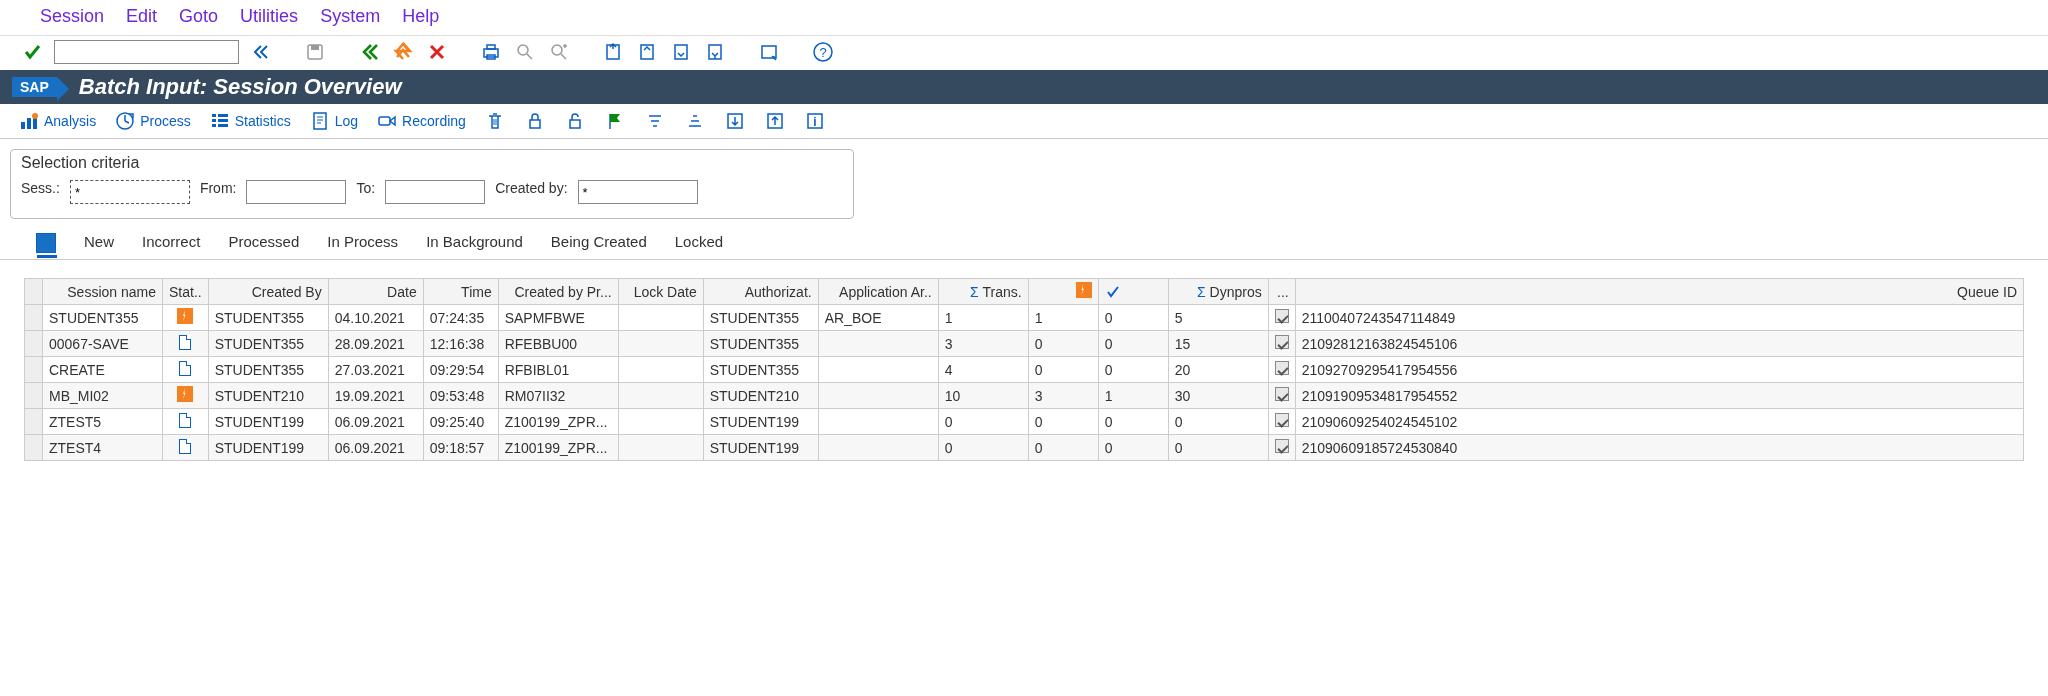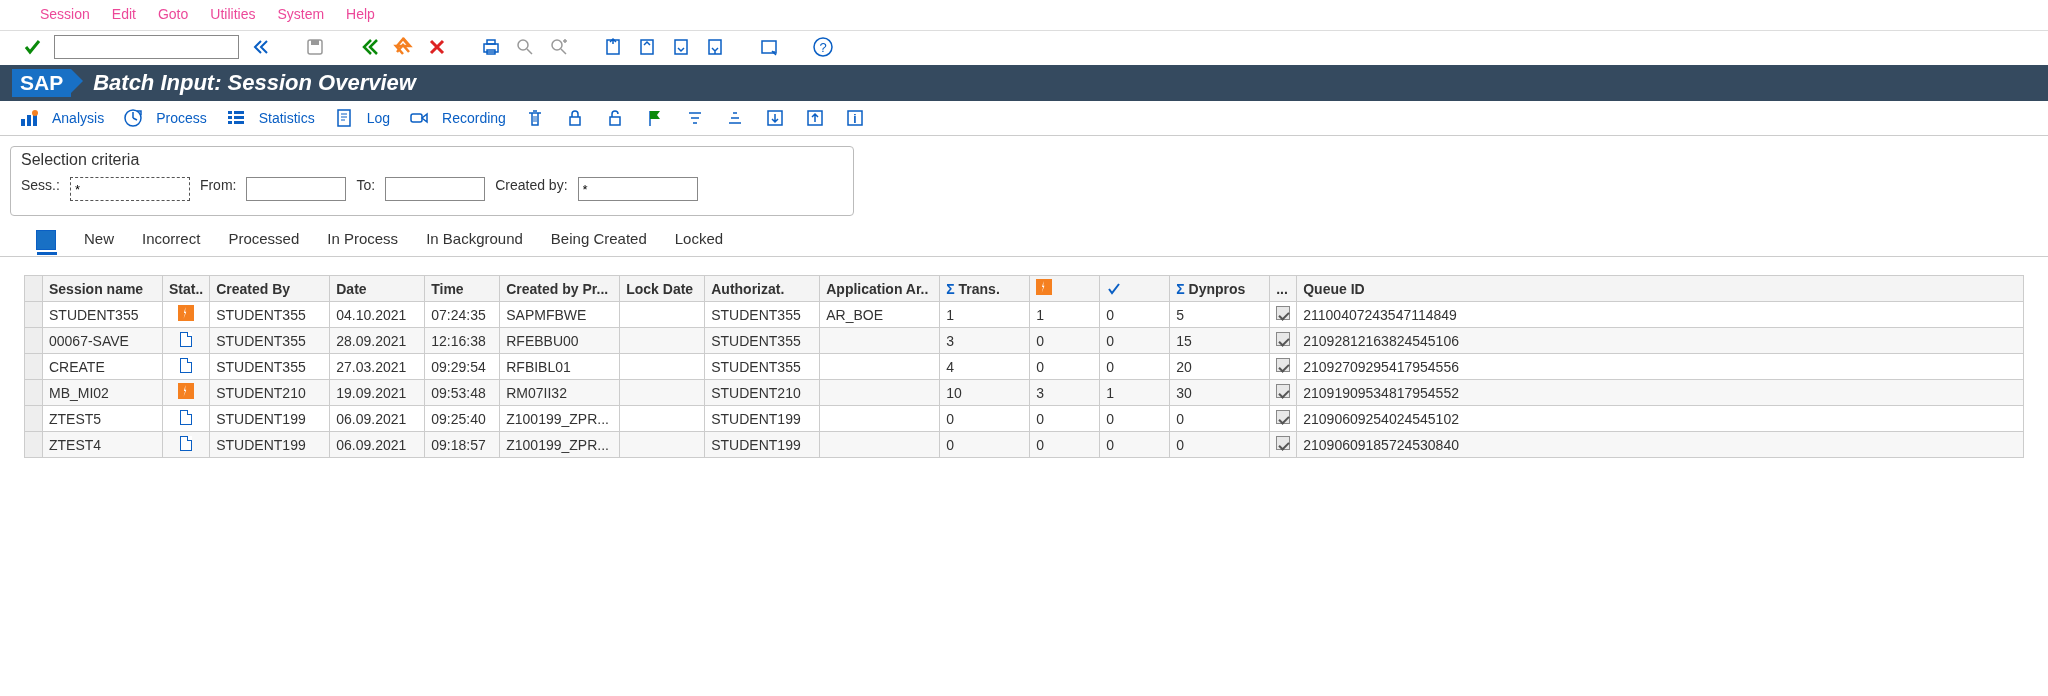--- a/index.html
+++ b/index.html
@@ -1,53 +1,53 @@
 <!DOCTYPE html>
 <html><head>
 <meta charset="utf-8">
 <style>
 * { box-sizing: border-box; margin: 0; padding: 0; font-family: Arial, sans-serif; }
 body { background: #fff; font-size: 13px; color: #333; }
 
 .menubar { display: flex; gap: 22px; padding: 6px 20px 8px 40px; }
-.menubar span { color: #ec4899; cursor: pointer; font-size: 14px; }
+.menubar span { color: #6d28d9; cursor: pointer; font-size: 18px; }
 
 .iconbar { display: flex; align-items: center; gap: 10px; padding: 4px 20px 6px 20px; border-top: 1px solid #ddd; }
 .iconbar .sep { width: 10px; }
 .iconbar .ico { width: 24px; height: 24px; display: flex; align-items: center; justify-content: center; cursor: pointer; }
 .iconbar input.cmd { width: 185px; height: 24px; border: 1px solid #888; background: #fff; padding: 0 4px; }
 
 .titlebar { background: #354a5f; color: #fff; display: flex; align-items: center; padding: 4px 12px; gap: 10px; }
-.titlebar .sap-logo { background: #1870c5; color: #fff; font-weight: bold; font-size: 21px; padding: 2px 8px; position: relative; }
+.titlebar .sap-logo { background: #1870c5; color: #fff; font-weight: bold; font-size: 14px; padding: 2px 8px; position: relative; }
 .titlebar .sap-logo::after { content: ''; position: absolute; right: -12px; top: 0; border-left: 12px solid #1870c5; border-top: 12px solid transparent; border-bottom: 12px solid transparent; height: 0; width: 0; }
 .titlebar .title { font-size: 22px; font-style: italic; font-weight: bold; margin-left: 12px; }
 
 .toolbar2 { display: flex; align-items: center; gap: 18px; padding: 6px 18px; border-bottom: 1px solid #ccc; }
-.toolbar2 .btn { display: flex; align-items: center; gap: 12px; color: #0a5fc4; cursor: pointer; font-size: 14px; }
+.toolbar2 .btn { display: flex; align-items: center; gap: 4px; color: #0a5fc4; cursor: pointer; font-size: 14px; }
 .toolbar2 .ico { width: 22px; height: 22px; display: inline-flex; align-items: center; justify-content: center; }
 .toolbar2 .iconly { cursor: pointer; }
 
 .selection { margin: 10px 10px 0 10px; border: 1px solid #bbb; border-radius: 4px; padding: 4px 10px 14px 10px; width: 844px; }
 .selection .legend { font-size: 16px; color: #333; margin-bottom: 8px; }
 .selection .row { display: flex; align-items: flex-start; gap: 10px; font-size: 14px; }
 .selection label { white-space: nowrap; }
 .selection input { height: 24px; border: 1px solid #888; padding: 0 4px; font-size: 13px; }
 .selection input.sess { width: 120px; border: 1px dashed #555; }
 .selection input.mid { width: 100px; }
 .selection input.by { width: 120px; }
 
 .tabs { display: flex; gap: 28px; padding: 14px 20px 6px 36px; border-bottom: 1px solid #ccc; font-size: 15px; }
 .tabs .tabicon { width: 20px; height: 20px; background: #1870c5; border: 1px solid #0a5fc4; display: inline-block; position: relative; }
 .tabs .tabicon::after { content: ''; position: absolute; bottom: -6px; left: 0; width: 20px; height: 3px; background: #0a5fc4; }
 .tabs span { cursor: pointer; color: #333; }
 
 .grid { margin: 18px 10px 0 24px; }
 .grid table { border-collapse: collapse; width: calc(100% - 14px); }
 .grid th, .grid td { border: 1px solid #ccc; padding: 3px 6px; font-size: 14px; white-space: nowrap; overflow: hidden; text-overflow: ellipsis; height: 26px; }
-.grid th { background: #f4f4f4; font-weight: bold; text-align: left; }
+.grid th { background: #f4f4f4; font-weight: normal; text-align: right; }
 .grid td { background: #fff; }
 .grid tr:nth-child(even) td { background: #f7f7f7; }
 .grid .selcol { width: 18px; background: #eee !important; border-right: 1px solid #ccc; }
 .grid .statcell { width: 24px; text-align: center; }
 .grid td.num { text-align: left; }
 
 .flash { display: inline-block; width: 16px; height: 16px; background: #f58020; position: relative; }
 .flash::after { content: ''; position: absolute; left: 5px; top: 2px; width: 4px; height: 12px; background: #fff; clip-path: polygon(60% 0, 20% 50%, 50% 50%, 10% 100%, 80% 40%, 50% 40%); }
 .doc { display: inline-block; width: 12px; height: 15px; border: 1px solid #0a5fc4; background: #fff; position: relative; }
 .doc::after { content: ''; position: absolute; right: -1px; top: -1px; width: 4px; height: 4px; background: #fff; border-left: 1px solid #0a5fc4; border-bottom: 1px solid #0a5fc4; }

